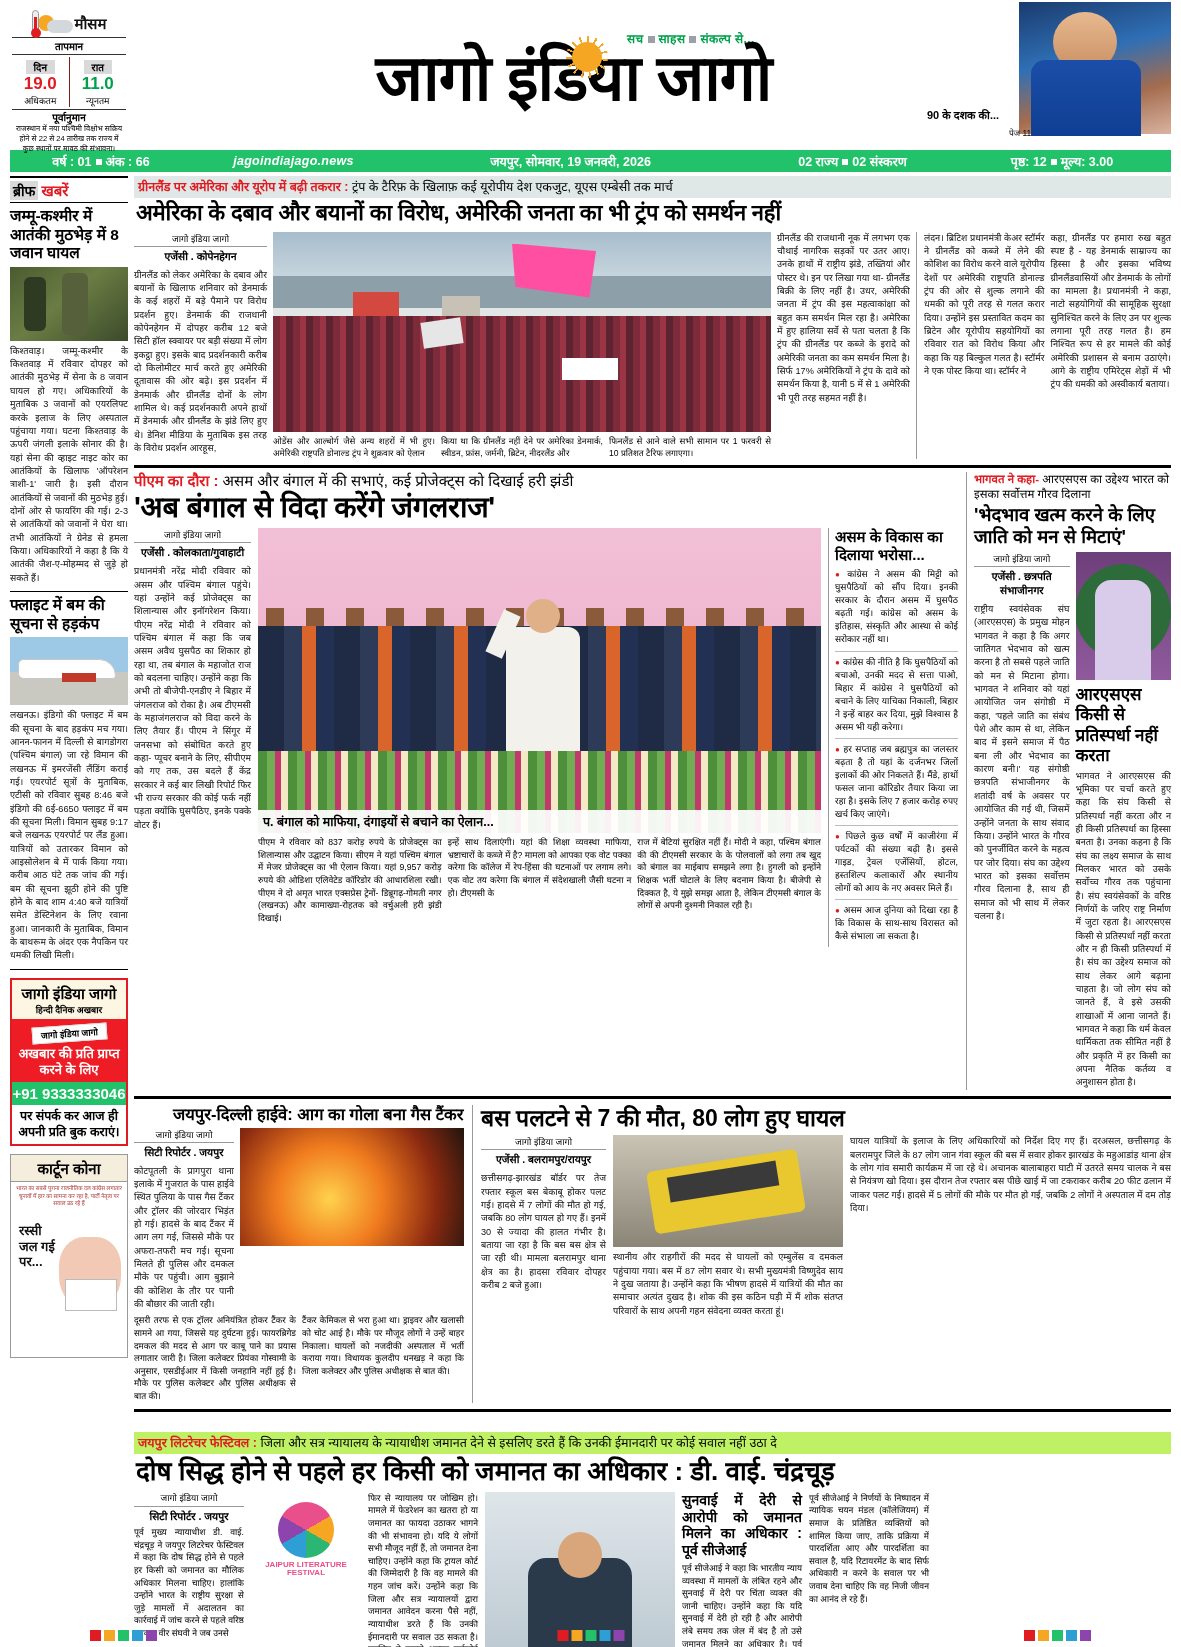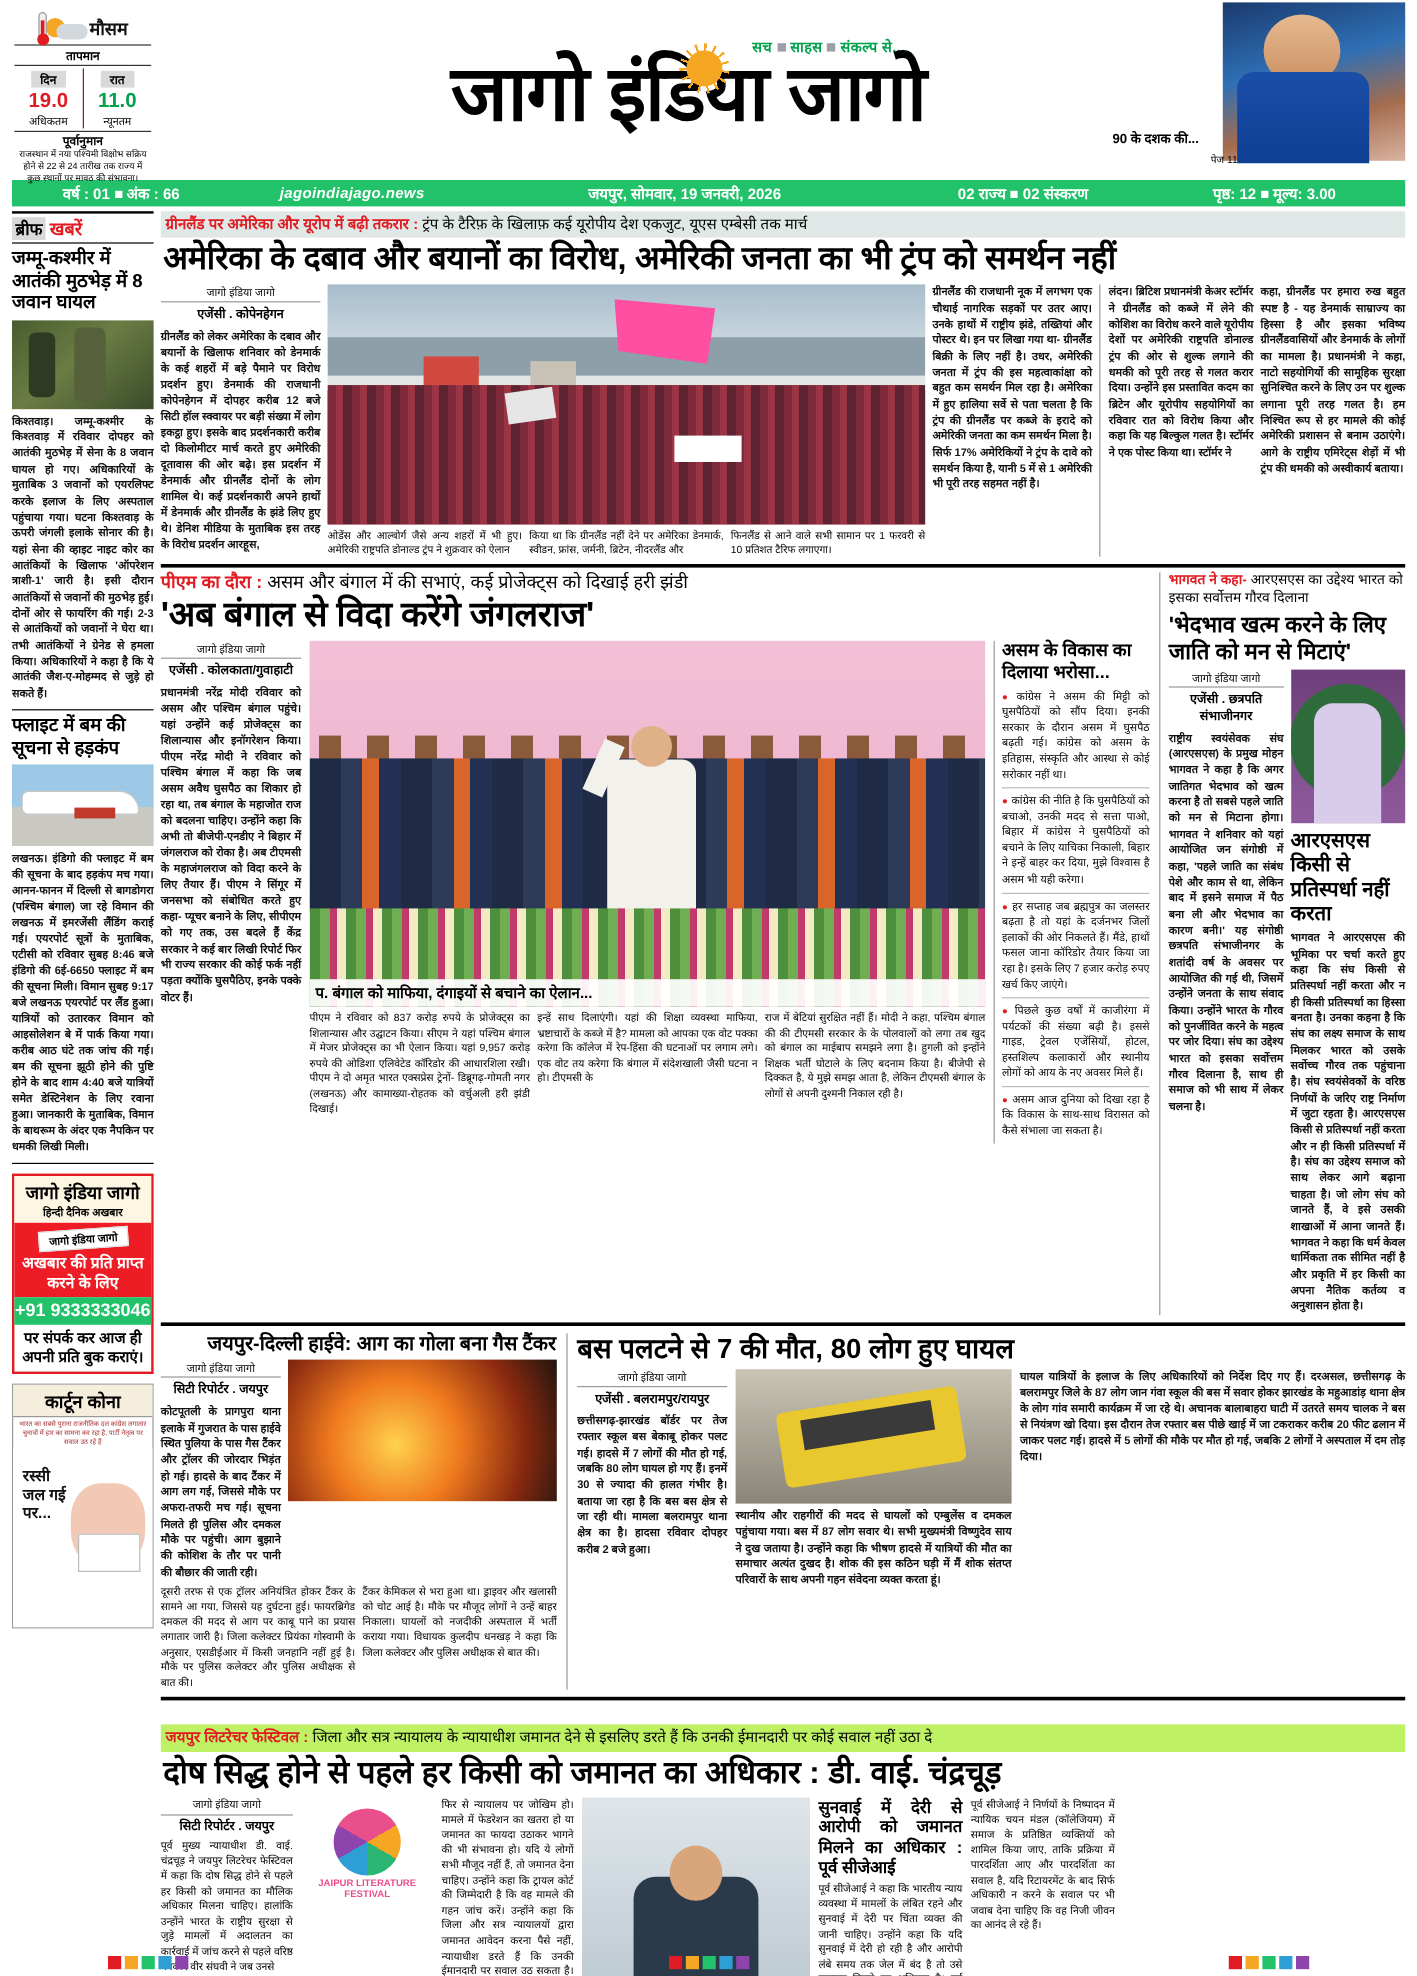--- a/index.html
+++ b/index.html
@@ -82,21 +82,21 @@
   .brief-b{background:#d9d9d9;font-size:14px;font-weight:bold;padding:0 3px;}
   .brief-k{color:#e11b22;font-size:15px;font-weight:bold;}
   .lead-h{font-size:15.5px;font-weight:bold;line-height:1.2;margin:4px 0 4px;}
   .lead-h.sm{font-size:15px;}
   .ph{width:100%;height:74px;background:linear-gradient(140deg,#4a5c2f,#6b7d44 45%,#3b4a2a);position:relative;overflow:hidden;}
   .ph.plane{height:68px;background:linear-gradient(#9ec9e6 0 52%,#c9c9c2 52% 100%);}
   .ph.plane:before{content:"";position:absolute;left:8px;top:22px;width:96px;height:18px;background:#fff;border-radius:10px 30px 6px 10px;border:1px solid #c7c7c7;}
   .ph.plane:after{content:"";position:absolute;left:52px;top:36px;width:34px;height:9px;background:#c0392b;}
   .ph.sold:before{content:"";position:absolute;left:14px;top:10px;width:22px;height:54px;background:#2f3a23;border-radius:6px;}
   .ph.sold:after{content:"";position:absolute;left:52px;top:6px;width:26px;height:62px;background:#56603a;border-radius:6px;}
-  .bodytext{font-size:9.2px;line-height:1.45;text-align:justify;margin-top:4px;color:#111;font-weight:bold;}
+  .bodytext{font-size:9.2px;line-height:1.45;text-align:justify;margin-top:4px;color:#111;}
   .rule{border-top:1px solid #000;margin:6px 0 0;}
 
   
   .adbox{border:2px solid #e11b22;margin-top:8px;text-align:center;}
   .ad-logo{background:#fdf6e3;padding:3px 0;}
   .ad-logo-t{font-size:15px;font-weight:bold;color:#000;}
   .ad-logo-s{font-size:9px;font-weight:bold;}
   .ad-red{background:#ee1c25;color:#fff;padding:4px 2px;}
   .ad-paper{background:#fff;color:#000;font-size:9px;font-weight:bold;transform:rotate(-4deg);
     display:inline-block;padding:1px 8px;border:1px solid #ddd;margin-bottom:4px;}
@@ -108,21 +108,21 @@
   .cartoon-h{background:#f6eedd;text-align:center;font-size:15px;font-weight:bold;padding:3px 0;border-bottom:1px solid #999;}
   .cartoon-cap{font-size:5.6px;line-height:1.3;text-align:center;color:#a33;padding:3px 2px 0;}
   .cartoon-art{height:150px;position:relative;background:#fff;}
   .cart-txt{position:absolute;left:8px;top:16px;font-size:13px;font-weight:bold;line-height:1.2;color:#111;}
   .cart-blob{position:absolute;right:6px;top:30px;width:62px;height:72px;background:#f2c9b4;border-radius:40% 40% 45% 45%;}
   .cart-blob:after{content:"";position:absolute;left:6px;top:42px;width:50px;height:30px;background:#fff;border:1px solid #bbb;}
 
   
   .kicker{font-size:12.5px;line-height:1.3;padding:3px 4px;background:#dfe8e6;}
   .kicker .red{color:#e11b22;font-weight:bold;}
-  .mainhead{font-size:27px;font-weight:bold;line-height:1.15;padding:2px 2px 4px;letter-spacing:-.2px;}
+  .mainhead{font-size:22px;font-weight:bold;line-height:1.15;padding:2px 2px 4px;letter-spacing:-.2px;}
   .story1{display:flex;gap:6px;margin-top:2px;}
   .s1c{width:133px;}
   .s1-credit{text-align:center;font-size:9px;border-bottom:1px solid #999;padding-bottom:1px;}
   .s1-by{text-align:center;font-size:10.5px;font-weight:bold;padding:2px 0 2px;}
   .bigphoto{flex:1;height:200px;position:relative;overflow:hidden;
     background:linear-gradient(#b9cbd6 0 34%,#e2e6e4 34% 44%,#cf3f7f 44% 47%,#b7393f 47% 100%);}
   .bp-sky{position:absolute;inset:0 0 66% 0;background:linear-gradient(#a7bdcc,#d7e1e6);}
   .bp-hill{position:absolute;left:0;top:22%;width:100%;height:16%;background:#8d9fa8;}
   .bp-house1{position:absolute;left:16%;top:30%;width:46px;height:30px;background:#d4493f;}
   .bp-house2{position:absolute;left:34%;top:32%;width:38px;height:26px;background:#c8c2b6;}

